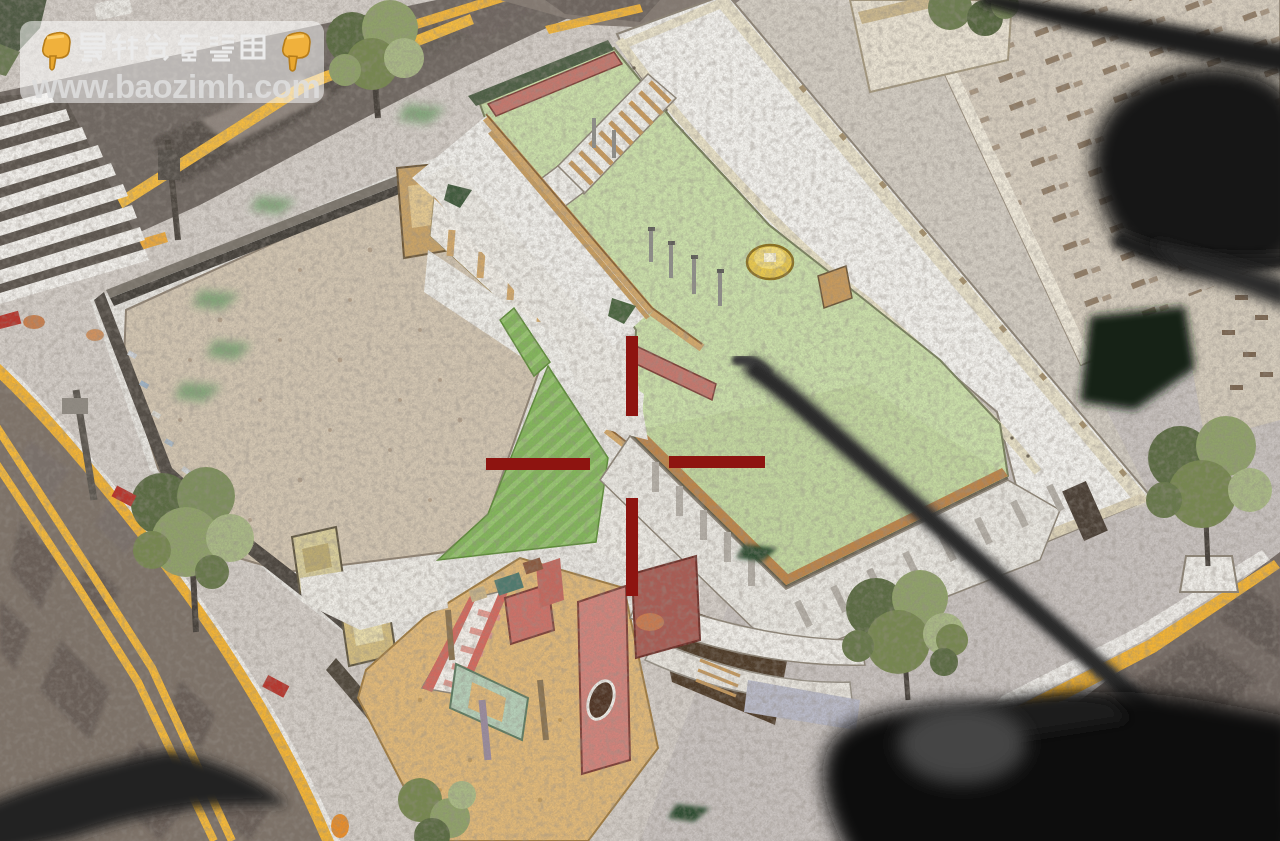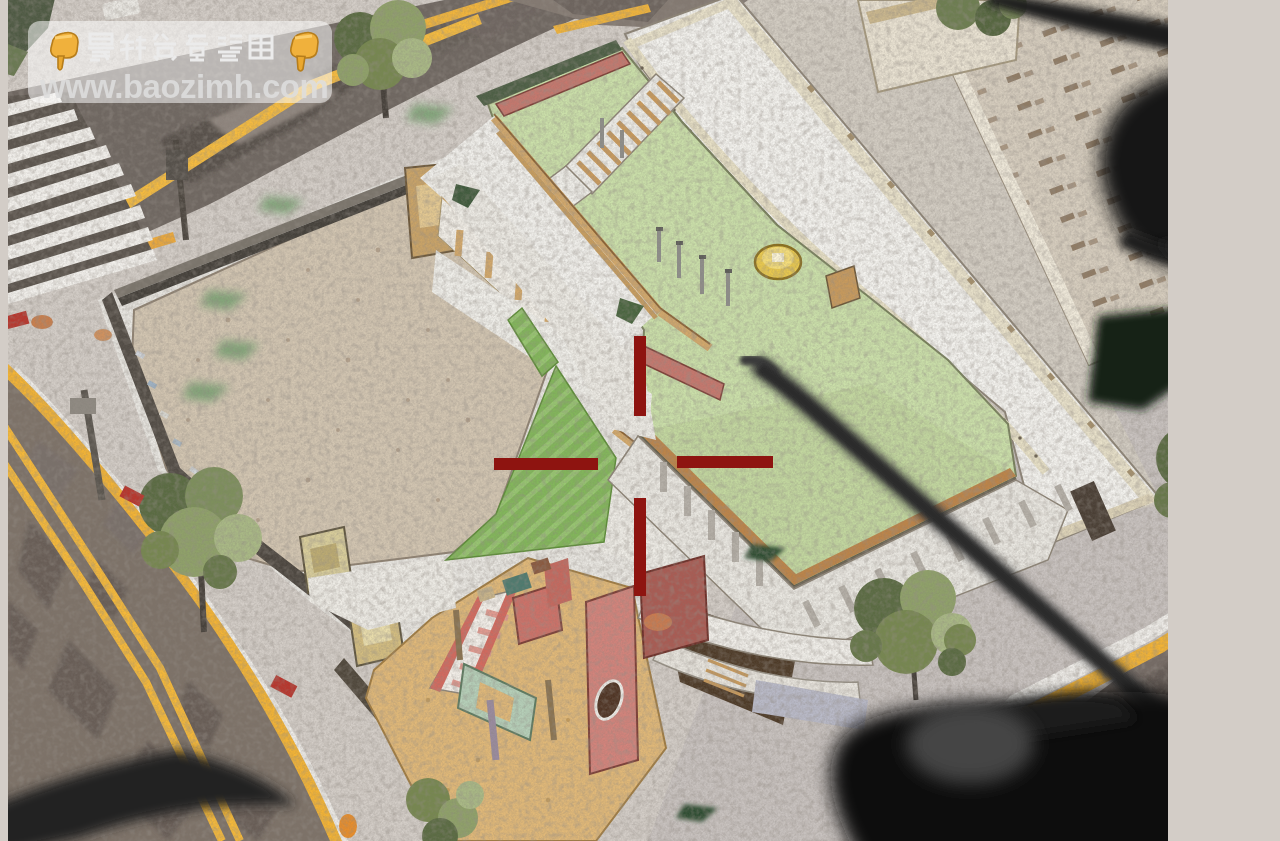--- a/index.html
+++ b/index.html
@@ -1,16 +1,16 @@
 <!DOCTYPE html>
 <html><head>
 <meta charset="utf-8">
 <style>
   html,body{margin:0;padding:0;background:#d3cdc7;font-family:"Liberation Sans",sans-serif;}
-  #stage{position:relative;width:1160px;height:841px;overflow:hidden;padding-left:8px;}
+  #stage{position:relative;width:1280px;height:841px;overflow:hidden;}
 </style>
 </head>
 <body>
 <div id="stage">
 <svg width="1280" height="841" viewBox="0 0 1280 841" xmlns="http://www.w3.org/2000/svg">
 <defs>
   <filter id="b2" x="-30%" y="-30%" width="160%" height="160%">
           <feGaussianBlur stdDeviation="2"></feGaussianBlur>
         </filter>
   <filter id="b4" x="-30%" y="-30%" width="160%" height="160%">

